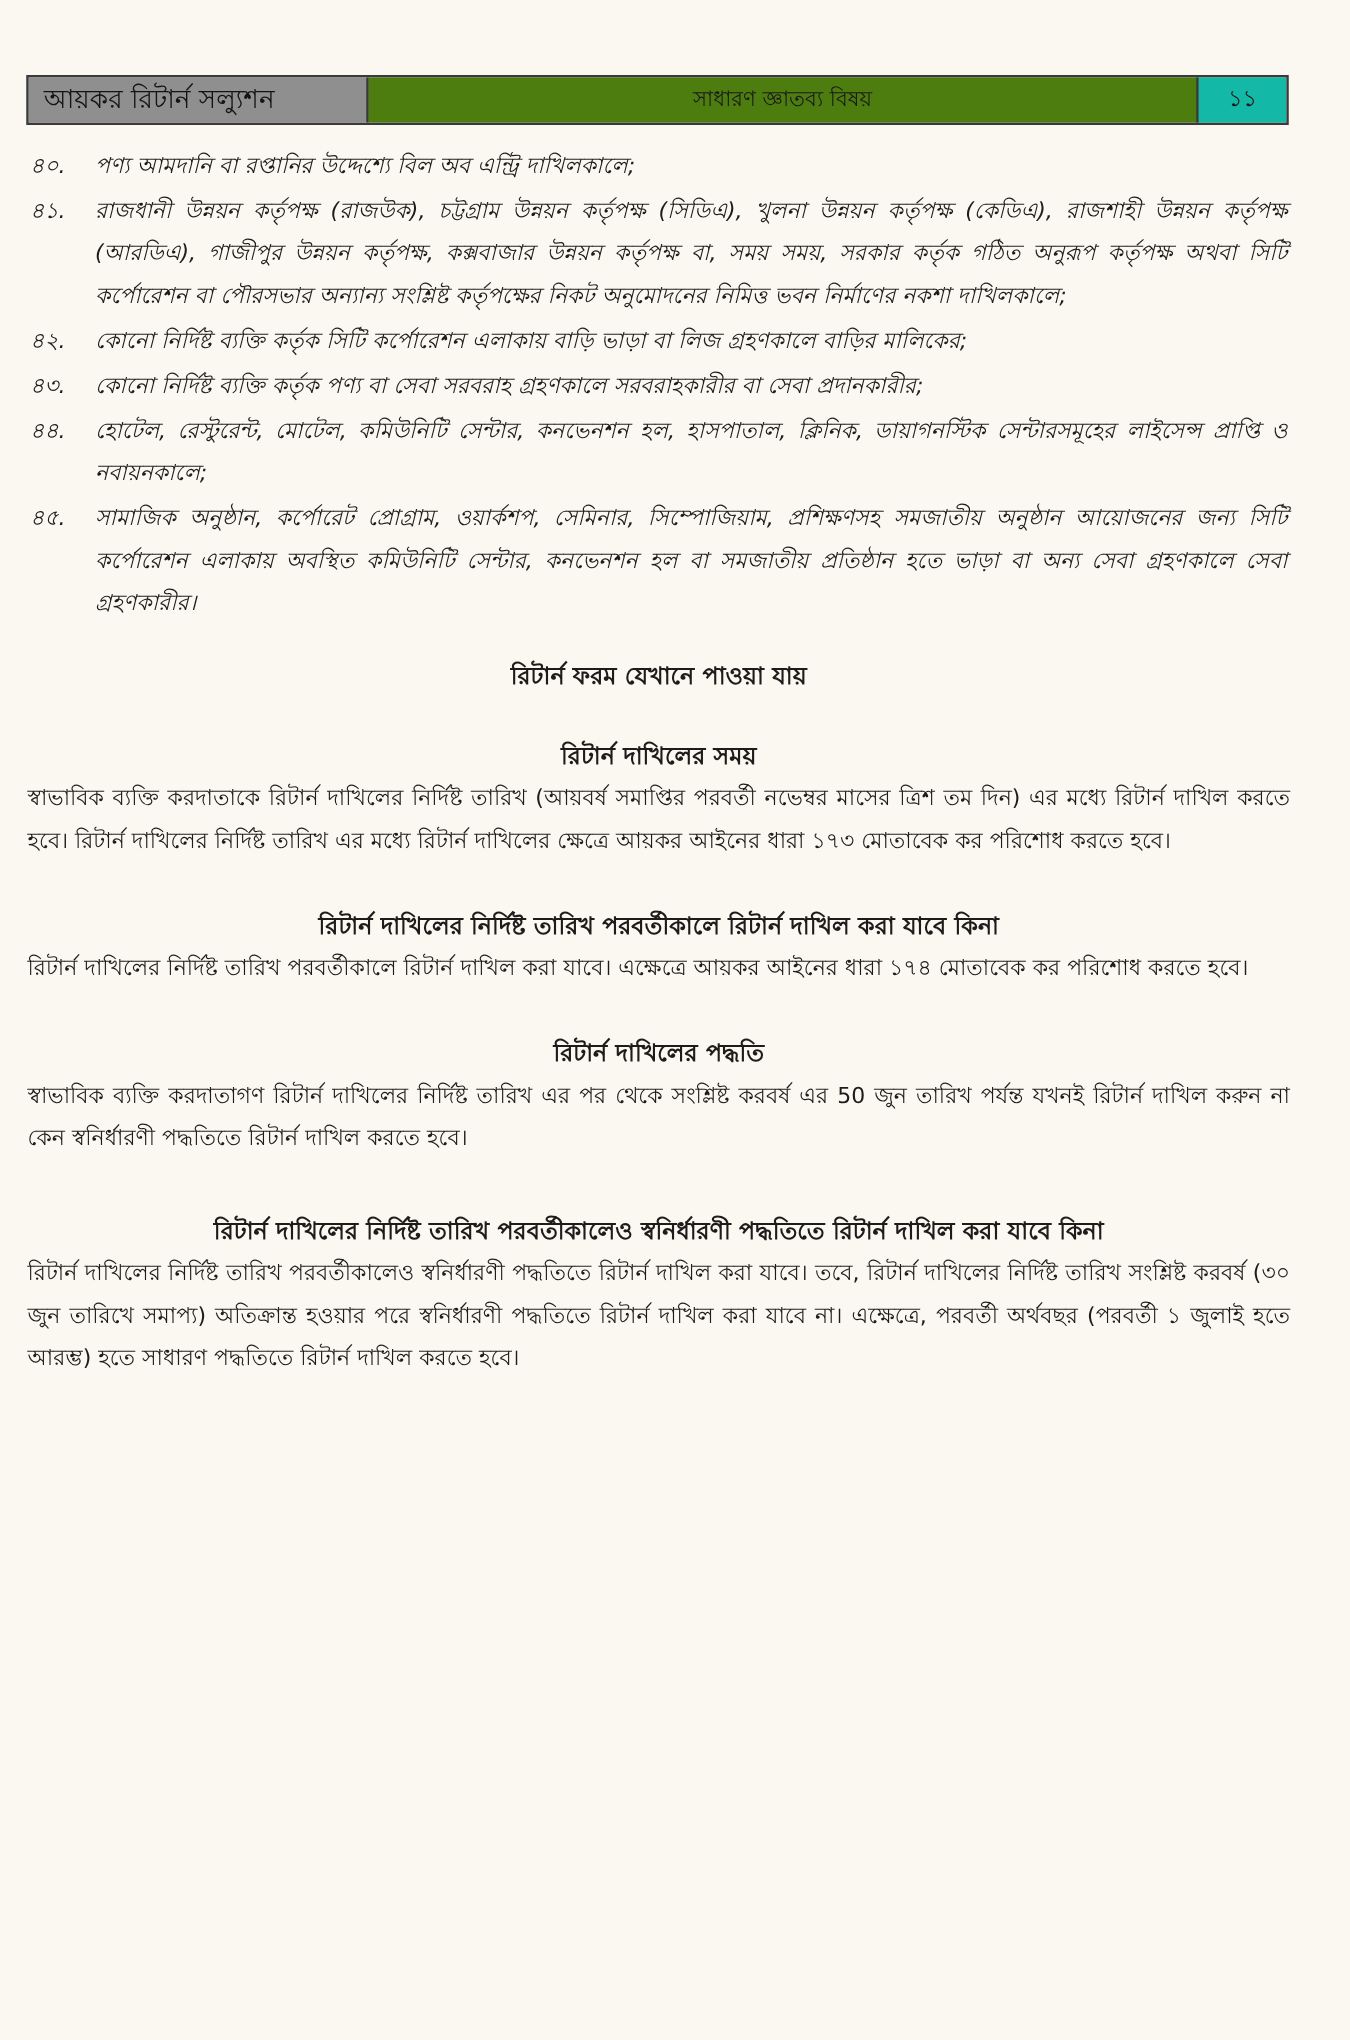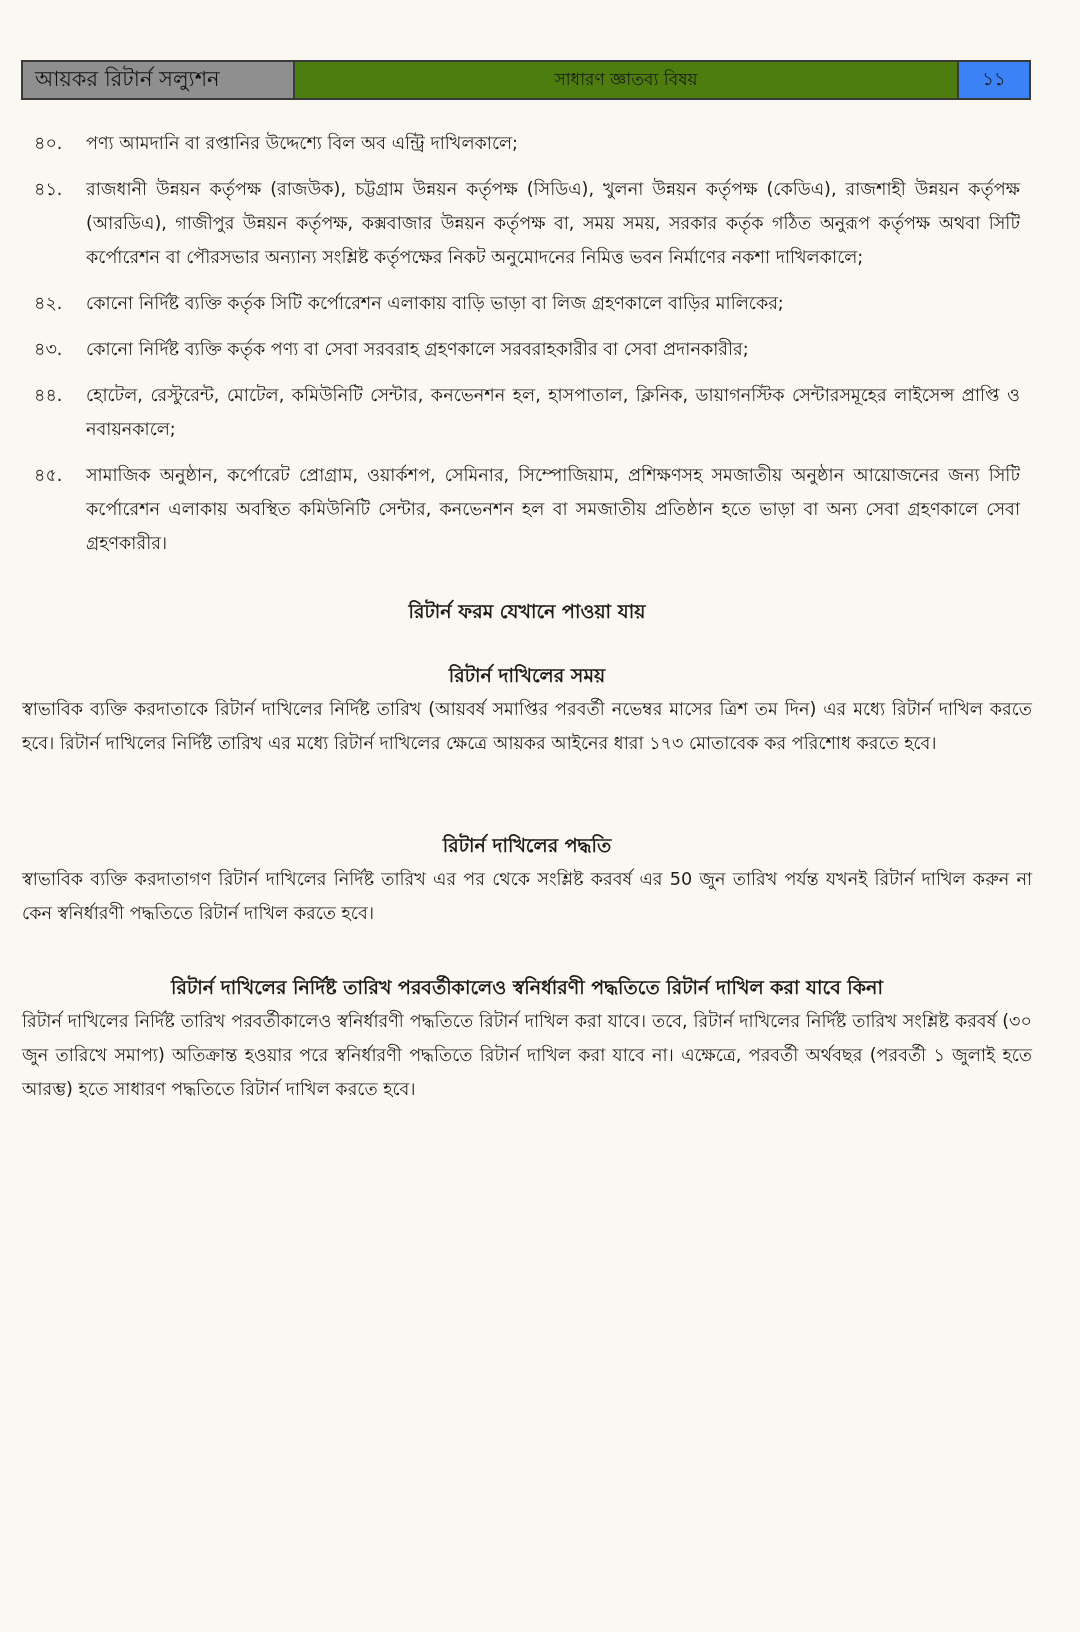--- a/index.html
+++ b/index.html
@@ -49,40 +49,41 @@
       background: #4d7c0f;
       border-right: 2px solid #3a3a3a;
       display: flex;
       align-items: center;
       justify-content: center;
       font-size: 17px;
       color: #1a1a1a;
     }
     .header-right {
       width: 70px;
-      background: #3b82f6;
+      background: #14b8a6;
       display: flex;
       align-items: center;
       justify-content: center;
       font-size: 18px;
       color: #1a1a1a;
     }
 
     .content {
       position: absolute;
       left: 22px;
       top: 114px;
       width: 1010px;
       font-size: 17.6px;
       line-height: 34px;
     }
     .list-item {
       display: flex;
       align-items: flex-start;
-      margin: 12px;
+      margin: 2px;
+      font-style: italic;
     }
     .list-num {
       width: 52px;
       flex: 0 0 52px;
     }
     .list-text {
       flex: 1;
       text-align: justify;
     }
     .section {
@@ -150,20 +151,24 @@
       <h2 class="section-heading">রিটার্ন ফরম যেখানে পাওয়া যায়</h2>
     </div>
 
     <div class="gap-s2"></div>
     <div class="section">
       <h2 class="section-heading">রিটার্ন দাখিলের সময়</h2>
       <p class="para">স্বাভাবিক ব্যক্তি করদাতাকে রিটার্ন দাখিলের নির্দিষ্ট তারিখ (আয়বর্ষ সমাপ্তির পরবর্তী নভেম্বর মাসের ত্রিশ তম দিন) এর মধ্যে রিটার্ন দাখিল করতে হবে। রিটার্ন দাখিলের নির্দিষ্ট তারিখ এর মধ্যে রিটার্ন দাখিলের ক্ষেত্রে আয়কর আইনের ধারা ১৭৩ মোতাবেক কর পরিশোধ করতে হবে।</p>
     </div>
 
     <div class="gap-s3"></div>
+    <div class="section">
+      <h2 class="section-heading">রিটার্ন দাখিলের নির্দিষ্ট তারিখ পরবর্তীকালে রিটার্ন দাখিল করা যাবে কিনা</h2>
+      <p class="para">রিটার্ন দাখিলের নির্দিষ্ট তারিখ পরবর্তীকালে রিটার্ন দাখিল করা যাবে। এক্ষেত্রে আয়কর আইনের ধারা ১৭৪ মোতাবেক কর পরিশোধ করতে হবে।</p>
+    </div>
 
     <div class="gap-s4"></div>
     <div class="section">
       <h2 class="section-heading">রিটার্ন দাখিলের পদ্ধতি</h2>
       <p class="para">স্বাভাবিক ব্যক্তি করদাতাগণ রিটার্ন দাখিলের নির্দিষ্ট তারিখ এর পর থেকে সংশ্লিষ্ট করবর্ষ এর 50 জুন তারিখ পর্যন্ত যখনই রিটার্ন দাখিল করুন না কেন স্বনির্ধারণী পদ্ধতিতে রিটার্ন দাখিল করতে হবে।</p>
     </div>
 
     <div class="gap-s5"></div>
     <div class="section">
       <h2 class="section-heading">রিটার্ন দাখিলের নির্দিষ্ট তারিখ পরবর্তীকালেও স্বনির্ধারণী পদ্ধতিতে রিটার্ন দাখিল করা যাবে কিনা</h2>

